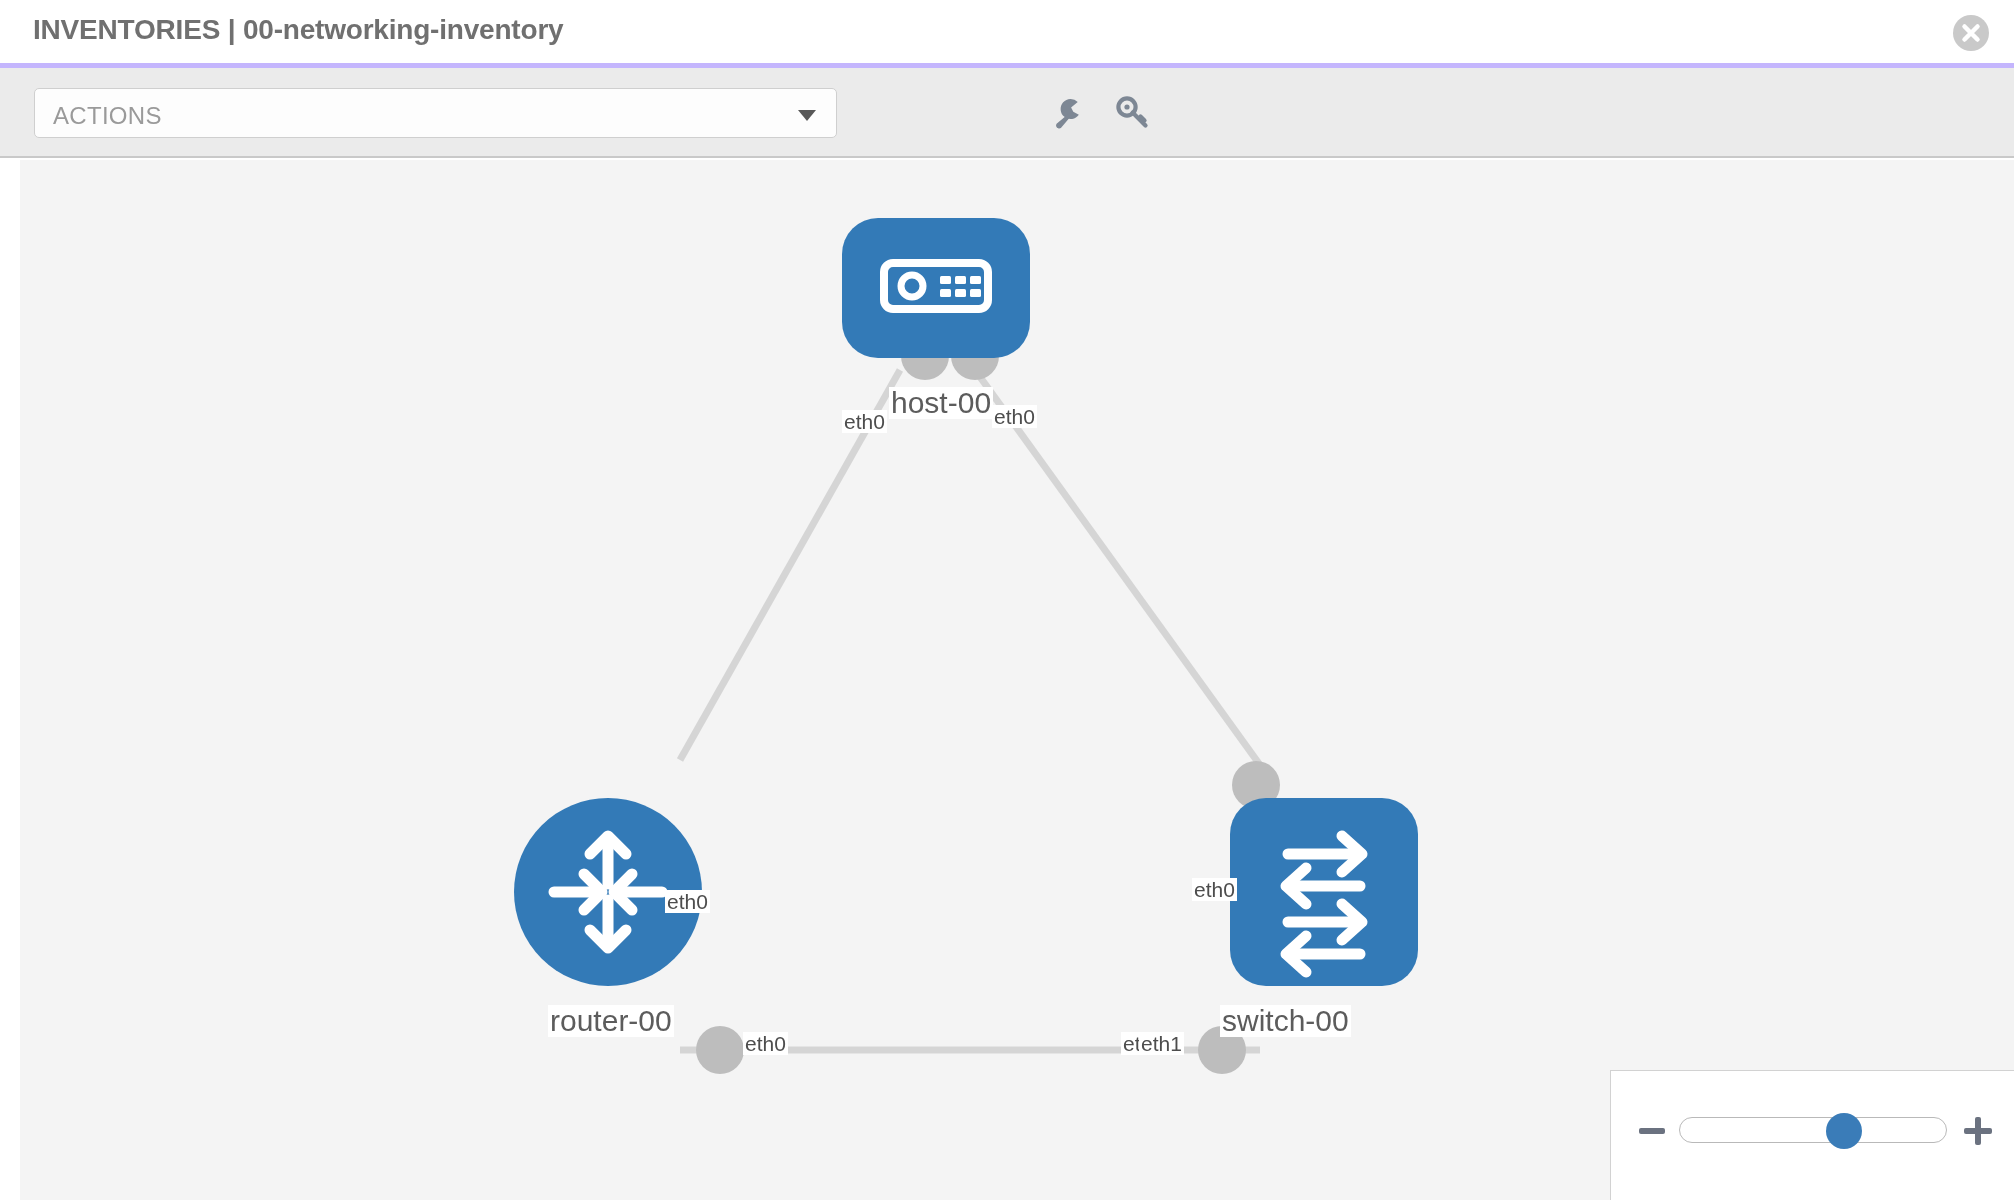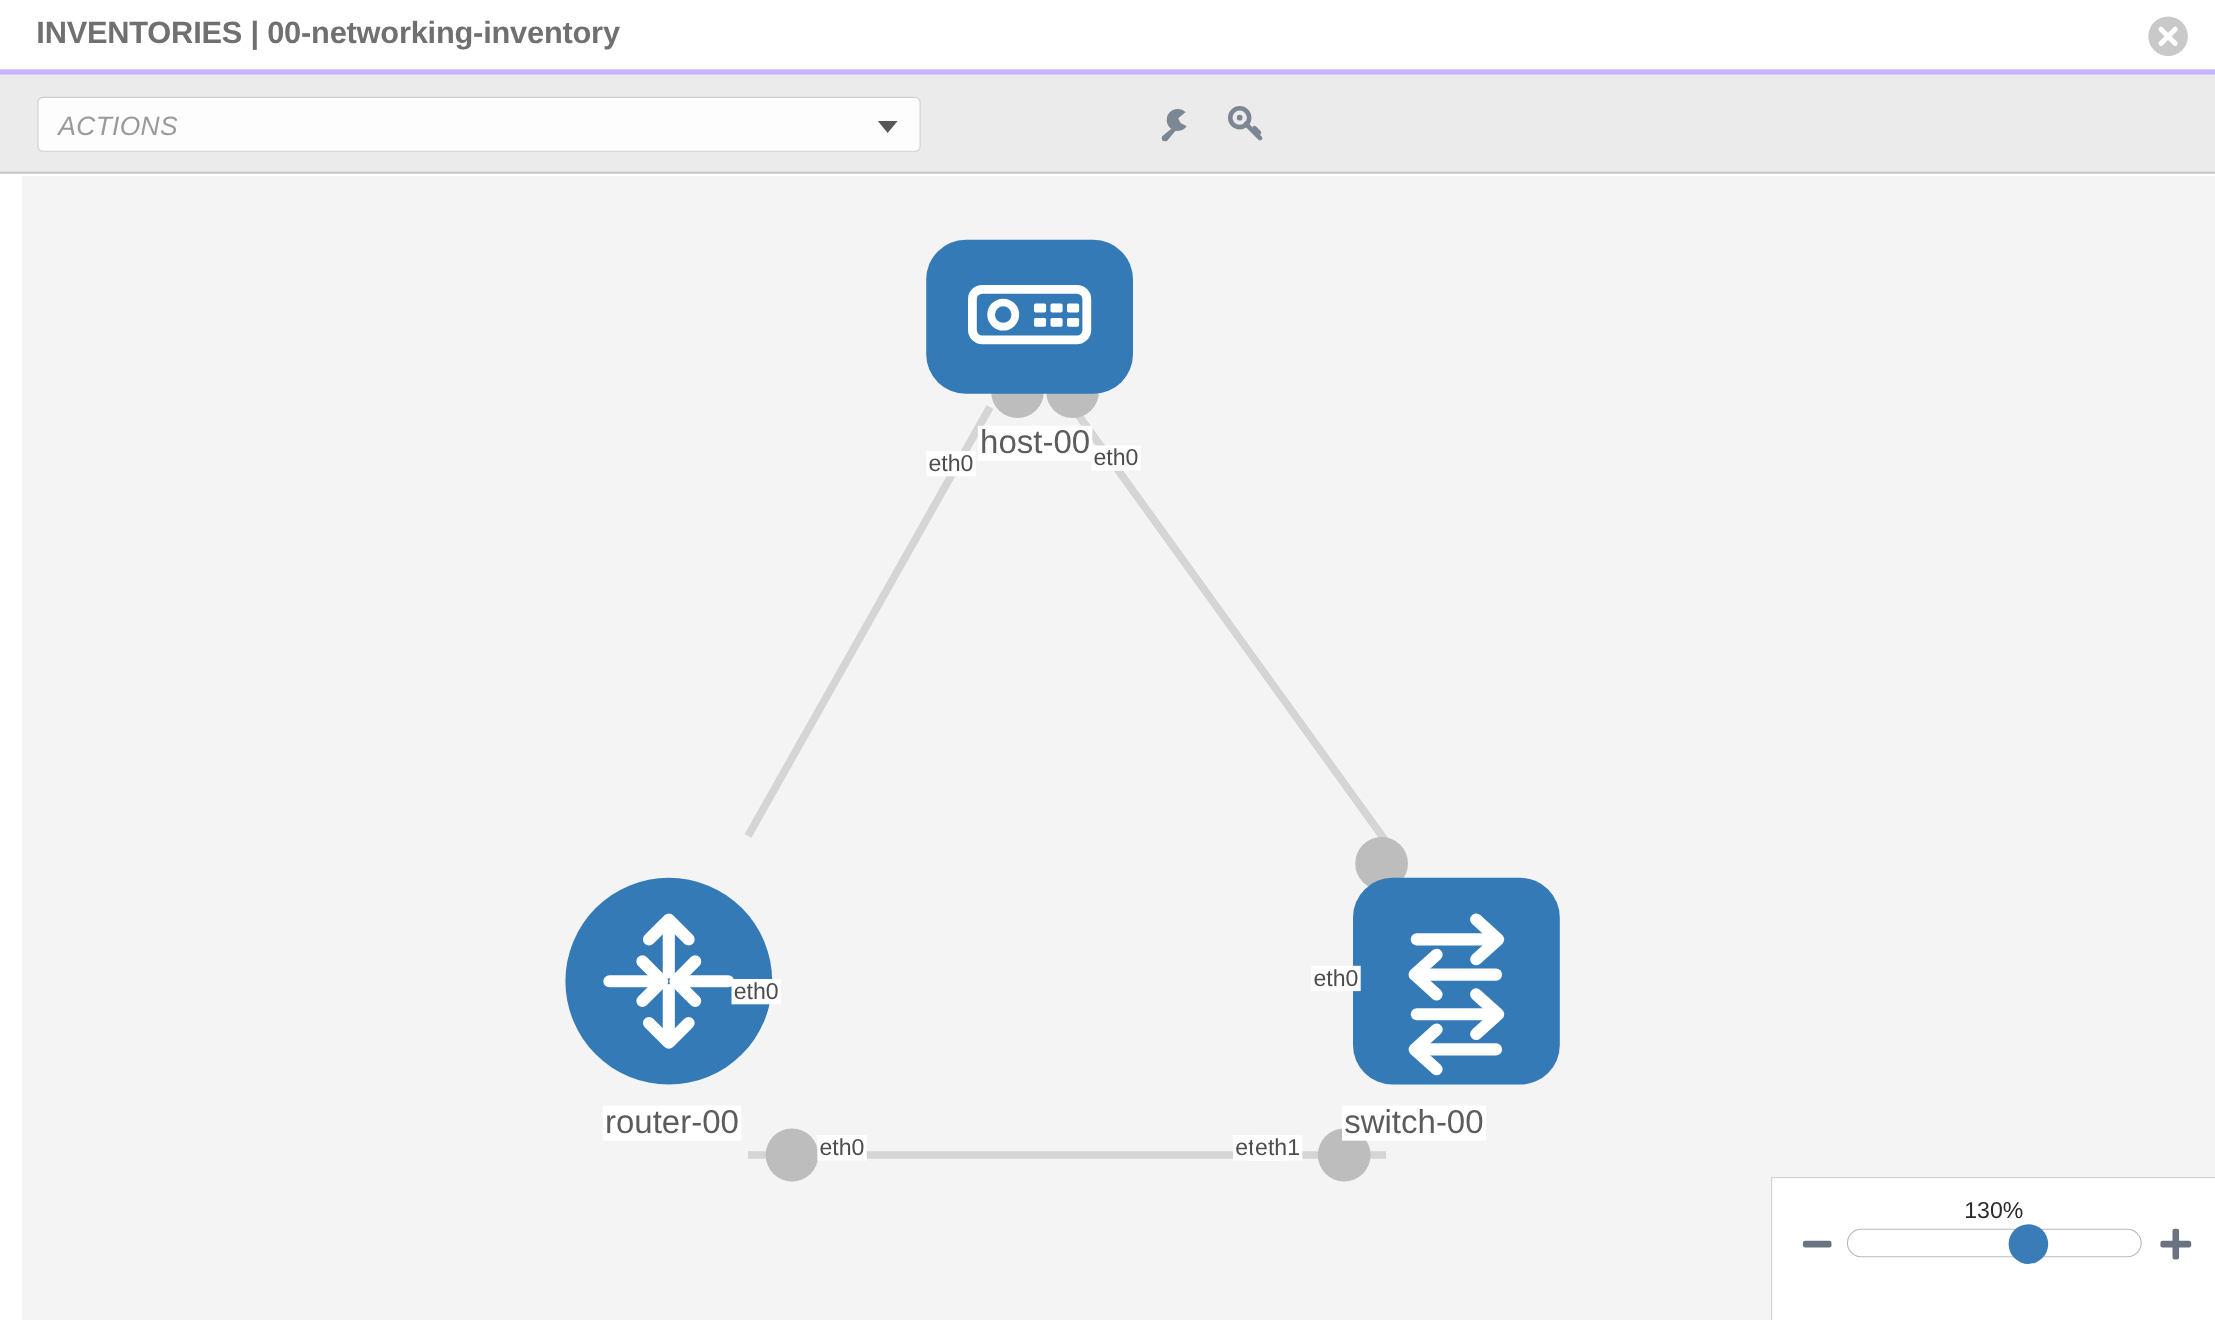--- a/index.html
+++ b/index.html
@@ -42,21 +42,20 @@
     position: absolute; left: 34px; top: 20px;
     width: 803px; height: 50px;
     background: #fdfdfd;
     border: 1px solid #cfcfcf;
     border-radius: 5px;
   }
   .actions-label {
     position: absolute; left: 18px; top: 13px;
     font-size: 24px; color: #9a9a9a;
     letter-spacing: 0.3px;
-    font-style: italic;
   }
   .caret {
     position: absolute; right: 20px; top: 21px;
     width: 0; height: 0;
     border-left: 9px solid transparent;
     border-right: 9px solid transparent;
     border-top: 11px solid #585858;
   }
   .tool-icon {
     position: absolute; top: 26px;
@@ -275,19 +274,18 @@
   <span class="port-label" style="left:1101px; top:872px; z-index:1;">eth0</span>
   <span class="port-label" style="left:1119px; top:872px; z-index:2;">eth1</span>
 
   <span class="node-label" style="left:869px; top:227px; z-index:3;">host-00</span>
   <span class="node-label" style="left:528px; top:845px;">router-00</span>
   <span class="node-label" style="left:1200px; top:845px;text-align:right;">switch-00</span>
 
 </div>
 
 <div class="zoom-panel">
-  <div class="zoom-percent">130%</div>
   <div class="zoom-minus"></div>
   <div class="zoom-track">
     <div class="zoom-thumb" id="zoom-thumb" style="left: 146.16px;"></div>
   </div>
   <div class="zoom-plus"></div>
 </div>
 
 </body></html>

